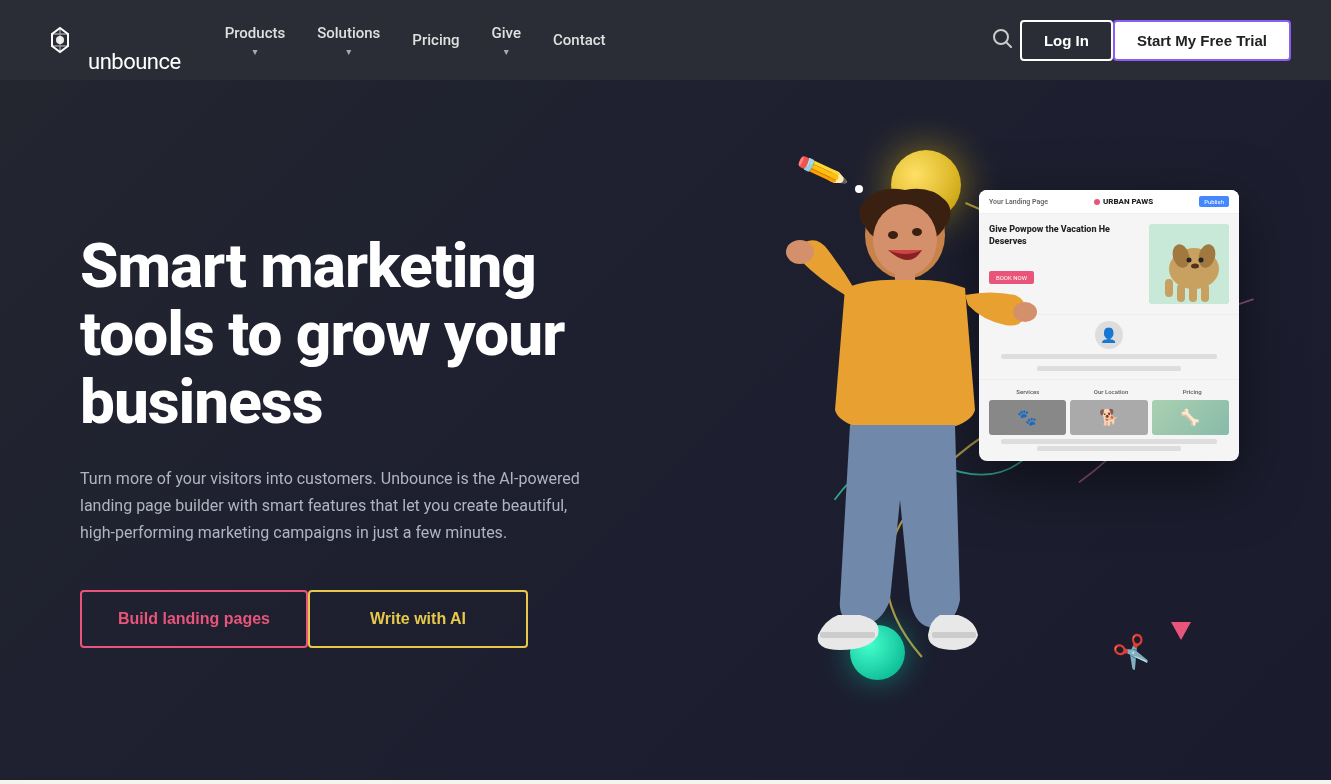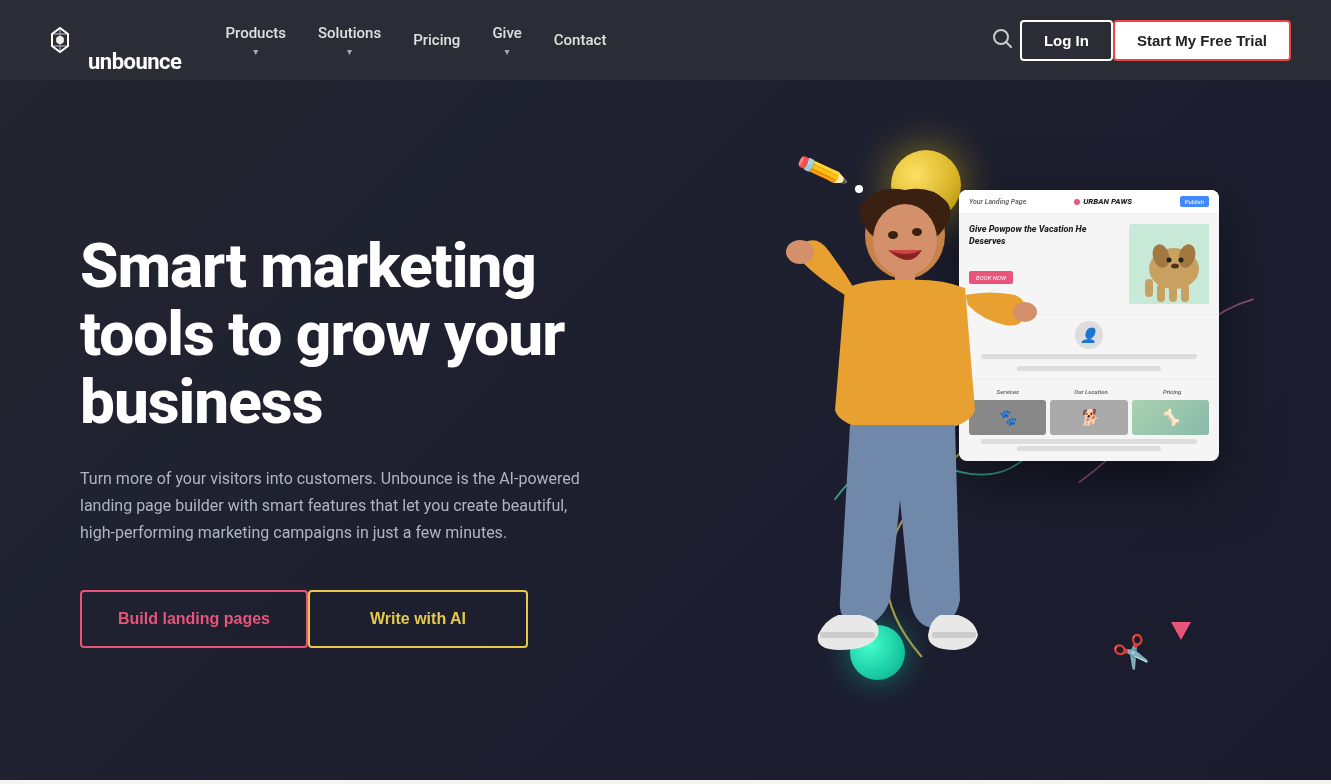--- a/index.html
+++ b/index.html
@@ -38,21 +38,21 @@
     }
 
     .logo-icon {
       width: 40px;
       height: 40px;
     }
 
     .logo-text {
       color: #fff;
       font-size: 22px;
-      font-weight: 700;
+      font-weight: 400;
       letter-spacing: -0.5px;
       margin-top: 42px;
     }
 
     .nav-links {
       display: flex;
       align-items: center;
       gap: 8px;
       list-style: none;
     }
@@ -97,21 +97,21 @@
       padding: 10px 22px;
       border-radius: 4px;
       font-size: 15px;
       font-weight: 600;
       cursor: pointer;
       transition: background 0.2s;
     }
 
     .btn-trial {
       background: #fff;
-      border: 2px solid #ef4444;
+      border: 2px solid #8b5cf6;
       color: #222;
       padding: 10px 22px;
       border-radius: 4px;
       font-size: 15px;
       font-weight: 700;
       cursor: pointer;
       transition: background 0.2s;
     }
 
     
@@ -287,28 +287,27 @@
       left: 0;
       width: 100%;
       height: 100%;
       pointer-events: none;
     }
 
     
     .landing-mockup {
       position: absolute;
       top: 100px;
-      right: 52px;
+      right: 32px;
       width: 260px;
       background: #f5f5f5;
       border-radius: 8px;
       overflow: hidden;
       box-shadow: 0 20px 60px rgba(0,0,0,0.5);
       z-index: 2;
-      font-style: italic;
     }
 
     .mockup-header {
       background: #fff;
       padding: 6px 10px;
       display: flex;
       align-items: center;
       justify-content: space-between;
       border-bottom: 1px solid #eee;
     }

